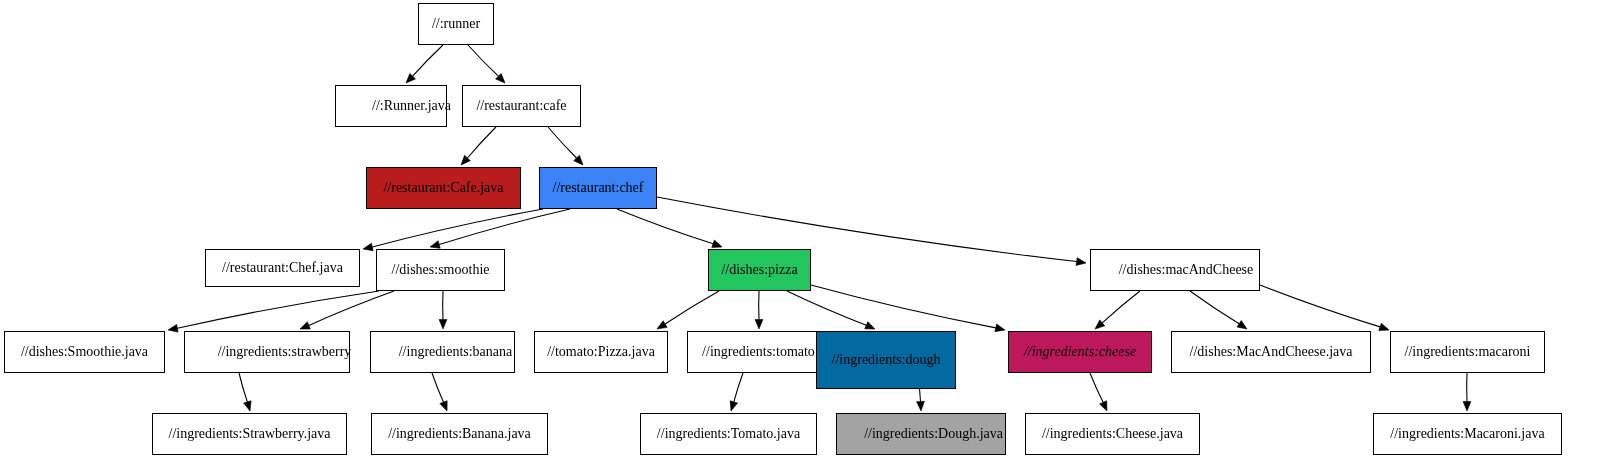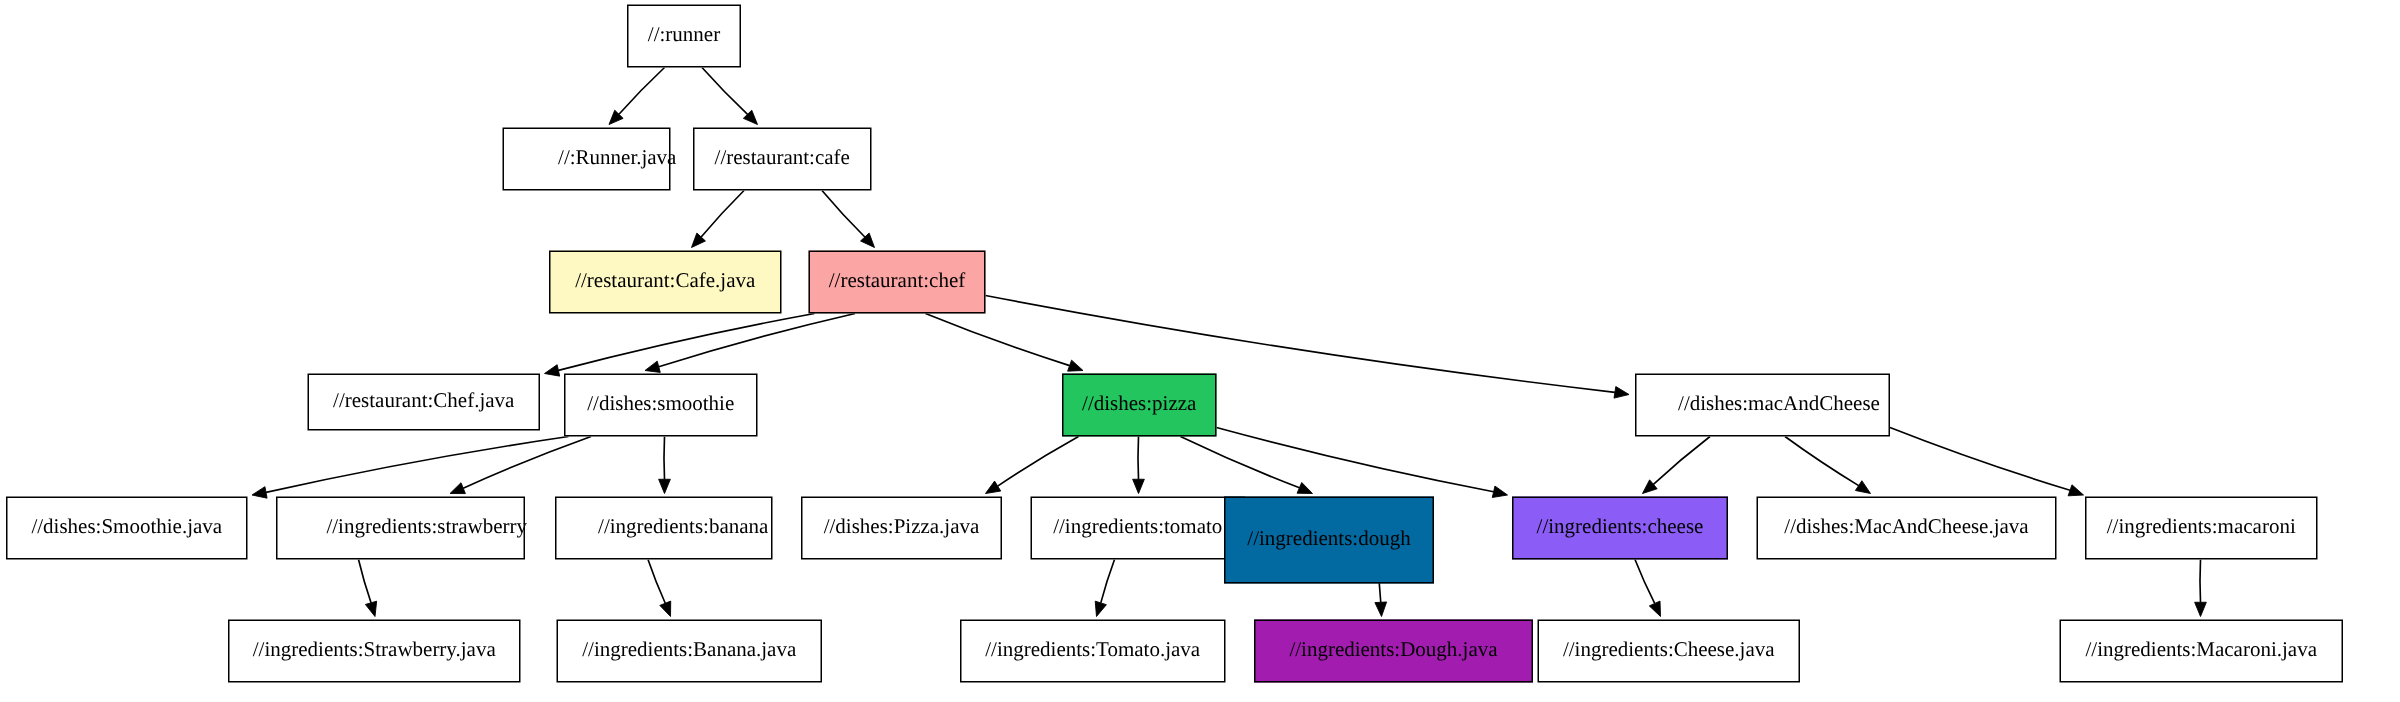--- a/index.html
+++ b/index.html
@@ -114,24 +114,24 @@
   <div id="nodes-layer">
       <div class="gv-node" style="left: 418px; top: 3px; width: 76px; height: 42px; border-color: rgb(0, 0, 0); background: rgb(255, 255, 255);">
         <span class="gv-node-label">//:runner</span>
       </div>
       <div class="gv-node" style="left: 335px; top: 85px; width: 112px; height: 42px; border-color: rgb(0, 0, 0); background: rgb(255, 255, 255); padding-left: 41px;">
         <span class="gv-node-label">//:Runner.java</span>
       </div>
       <div class="gv-node" style="left: 462px; top: 85px; width: 119px; height: 42px; border-color: rgb(0, 0, 0); background: rgb(255, 255, 255);">
         <span class="gv-node-label">//restaurant:cafe</span>
       </div>
-      <div class="gv-node" style="left: 366px; top: 167px; width: 155px; height: 42px; border-color: rgb(0, 0, 0); background: #fef9c3;">
+      <div class="gv-node" style="left: 366px; top: 167px; width: 155px; height: 42px; border-color: rgb(0, 0, 0); background: #b91c1c;">
         <span class="gv-node-label">//restaurant:Cafe.java</span>
       </div>
-      <div class="gv-node" style="left: 539px; top: 167px; width: 118px; height: 42px; border-color: rgb(0, 0, 0); background: #fca5a5;">
+      <div class="gv-node" style="left: 539px; top: 167px; width: 118px; height: 42px; border-color: rgb(0, 0, 0); background: #3b82f6;">
         <span class="gv-node-label">//restaurant:chef</span>
       </div>
       <div class="gv-node" style="left: 205px; top: 249px; width: 155px; height: 38px; border-color: rgb(0, 0, 0); background: rgb(255, 255, 255);">
         <span class="gv-node-label">//restaurant:Chef.java</span>
       </div>
       <div class="gv-node" style="left: 376px; top: 249px; width: 129px; height: 42px; border-color: rgb(0, 0, 0); background: rgb(255, 255, 255);">
         <span class="gv-node-label">//dishes:smoothie</span>
       </div>
       <div class="gv-node" style="left: 708px; top: 249px; width: 103px; height: 42px; border-color: rgb(0, 0, 0); background: #22c55e;">
         <span class="gv-node-label">//dishes:pizza</span>
@@ -142,47 +142,47 @@
       <div class="gv-node" style="left: 4px; top: 331px; width: 161px; height: 42px; border-color: rgb(0, 0, 0); background: rgb(255, 255, 255);">
         <span class="gv-node-label">//dishes:Smoothie.java</span>
       </div>
       <div class="gv-node" style="left: 184px; top: 331px; width: 166px; height: 42px; border-color: rgb(0, 0, 0); background: rgb(255, 255, 255); padding-left: 35px;">
         <span class="gv-node-label">//ingredients:strawberry</span>
       </div>
       <div class="gv-node" style="left: 370px; top: 331px; width: 145px; height: 42px; border-color: rgb(0, 0, 0); background: rgb(255, 255, 255); padding-left: 26px;">
         <span class="gv-node-label">//ingredients:banana</span>
       </div>
       <div class="gv-node" style="left: 534px; top: 331px; width: 134px; height: 42px; border-color: rgb(0, 0, 0); background: rgb(255, 255, 255);">
-        <span class="gv-node-label">//dishes:Pizza.java</span>
+        <span class="gv-node-label">//tomato:Pizza.java</span>
       </div>
       <div class="gv-node" style="left: 687px; top: 331px; width: 143px; height: 42px; border-color: rgb(0, 0, 0); background: rgb(255, 255, 255);">
         <span class="gv-node-label">//ingredients:tomato</span>
       </div>
       <div class="gv-node" style="left: 816px; top: 331px; width: 140px; height: 58px; border-color: rgb(0, 0, 0); background: #0369a1;">
         <span class="gv-node-label">//ingredients:dough</span>
       </div>
-      <div class="gv-node" style="left: 1008px; top: 331px; width: 144px; height: 42px; border-color: rgb(0, 0, 0); background: #8b5cf6;">
+      <div class="gv-node" style="left: 1008px; top: 331px; width: 144px; height: 42px; border-color: rgb(0, 0, 0); background: #be185d; font-style: italic;">
         <span class="gv-node-label">//ingredients:cheese</span>
       </div>
       <div class="gv-node" style="left: 1171px; top: 331px; width: 200px; height: 42px; border-color: rgb(0, 0, 0); background: rgb(255, 255, 255);">
         <span class="gv-node-label">//dishes:MacAndCheese.java</span>
       </div>
       <div class="gv-node" style="left: 1390px; top: 331px; width: 155px; height: 42px; border-color: rgb(0, 0, 0); background: rgb(255, 255, 255);">
         <span class="gv-node-label">//ingredients:macaroni</span>
       </div>
       <div class="gv-node" style="left: 152px; top: 413px; width: 195px; height: 42px; border-color: rgb(0, 0, 0); background: rgb(255, 255, 255);">
         <span class="gv-node-label">//ingredients:Strawberry.java</span>
       </div>
       <div class="gv-node" style="left: 371px; top: 413px; width: 177px; height: 42px; border-color: rgb(0, 0, 0); background: rgb(255, 255, 255);">
         <span class="gv-node-label">//ingredients:Banana.java</span>
       </div>
       <div class="gv-node" style="left: 640px; top: 413px; width: 177px; height: 42px; border-color: rgb(0, 0, 0); background: rgb(255, 255, 255);">
         <span class="gv-node-label">//ingredients:Tomato.java</span>
       </div>
-      <div class="gv-node" style="left: 836px; top: 413px; width: 186px; height: 42px; border-color: rgb(0, 0, 0); background: #a21caf;">
+      <div class="gv-node" style="left: 836px; top: 413px; width: 170px; height: 42px; border-color: rgb(0, 0, 0); background: #a3a3a3; justify-content: flex-end;">
         <span class="gv-node-label">//ingredients:Dough.java</span>
       </div>
       <div class="gv-node" style="left: 1025px; top: 413px; width: 175px; height: 42px; border-color: rgb(0, 0, 0); background: rgb(255, 255, 255);">
         <span class="gv-node-label">//ingredients:Cheese.java</span>
       </div>
       <div class="gv-node" style="left: 1373px; top: 413px; width: 189px; height: 42px; border-color: rgb(0, 0, 0); background: rgb(255, 255, 255);">
         <span class="gv-node-label">//ingredients:Macaroni.java</span>
       </div>
     </div>
 

